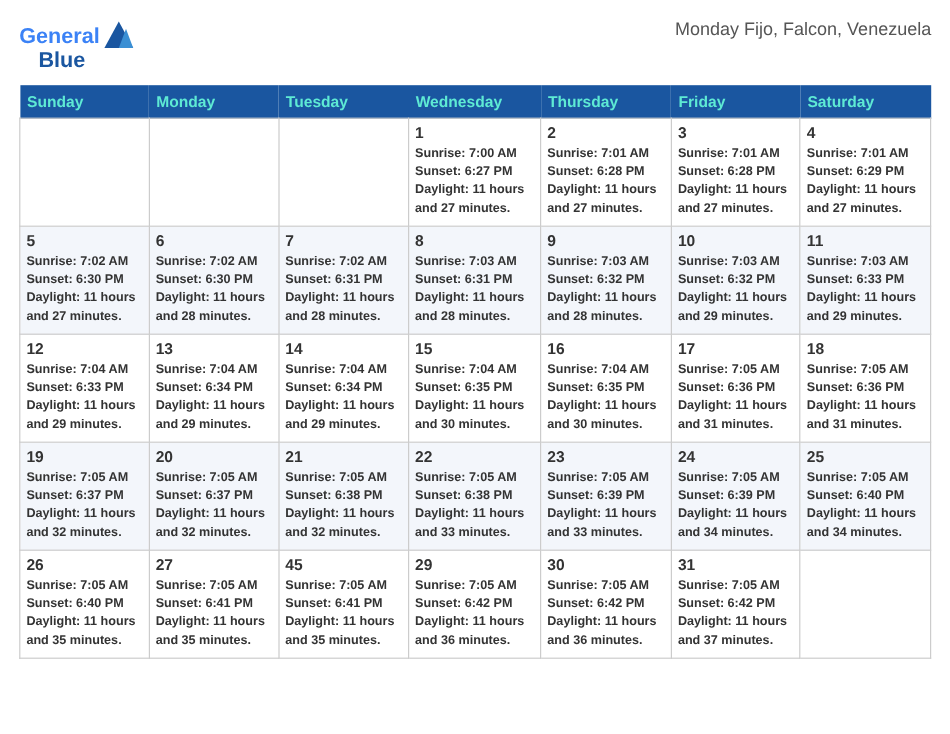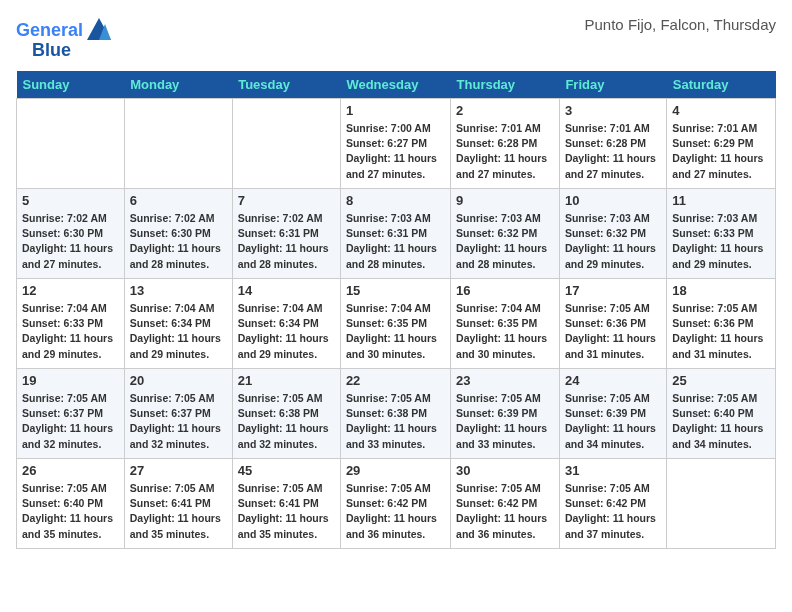--- a/index.html
+++ b/index.html
@@ -100,21 +100,21 @@
     <div class="logo-top">
       <span style="font-size:18px;font-weight:bold;color:#3b82f6;">General</span>
       <svg class="logo-icon" viewBox="0 0 28 28" xmlns="http://www.w3.org/2000/svg">
         <polygon points="14,2 26,24 2,24" fill="#1a56a0"></polygon>
         <polygon points="20,8 26,24 14,24" fill="#3a8fd4"></polygon>
       </svg>
     </div>
     <span style="font-size:18px;font-weight:bold;color:#1a56a0;margin-top:-4px;margin-left:16px;">Blue</span>
   </div>
   <div class="title-section">
-    <div class="location-title">Punto Fijo, Falcon, Thursday</div>
+    <div class="location-title">Monday Fijo, Falcon, Venezuela</div>
   </div>
 </div>
 
 <table>
   <thead>
     <tr>
     <th>Sunday</th>
         <th>Monday</th>
         <th>Tuesday</th>
         <th>Wednesday</th>

